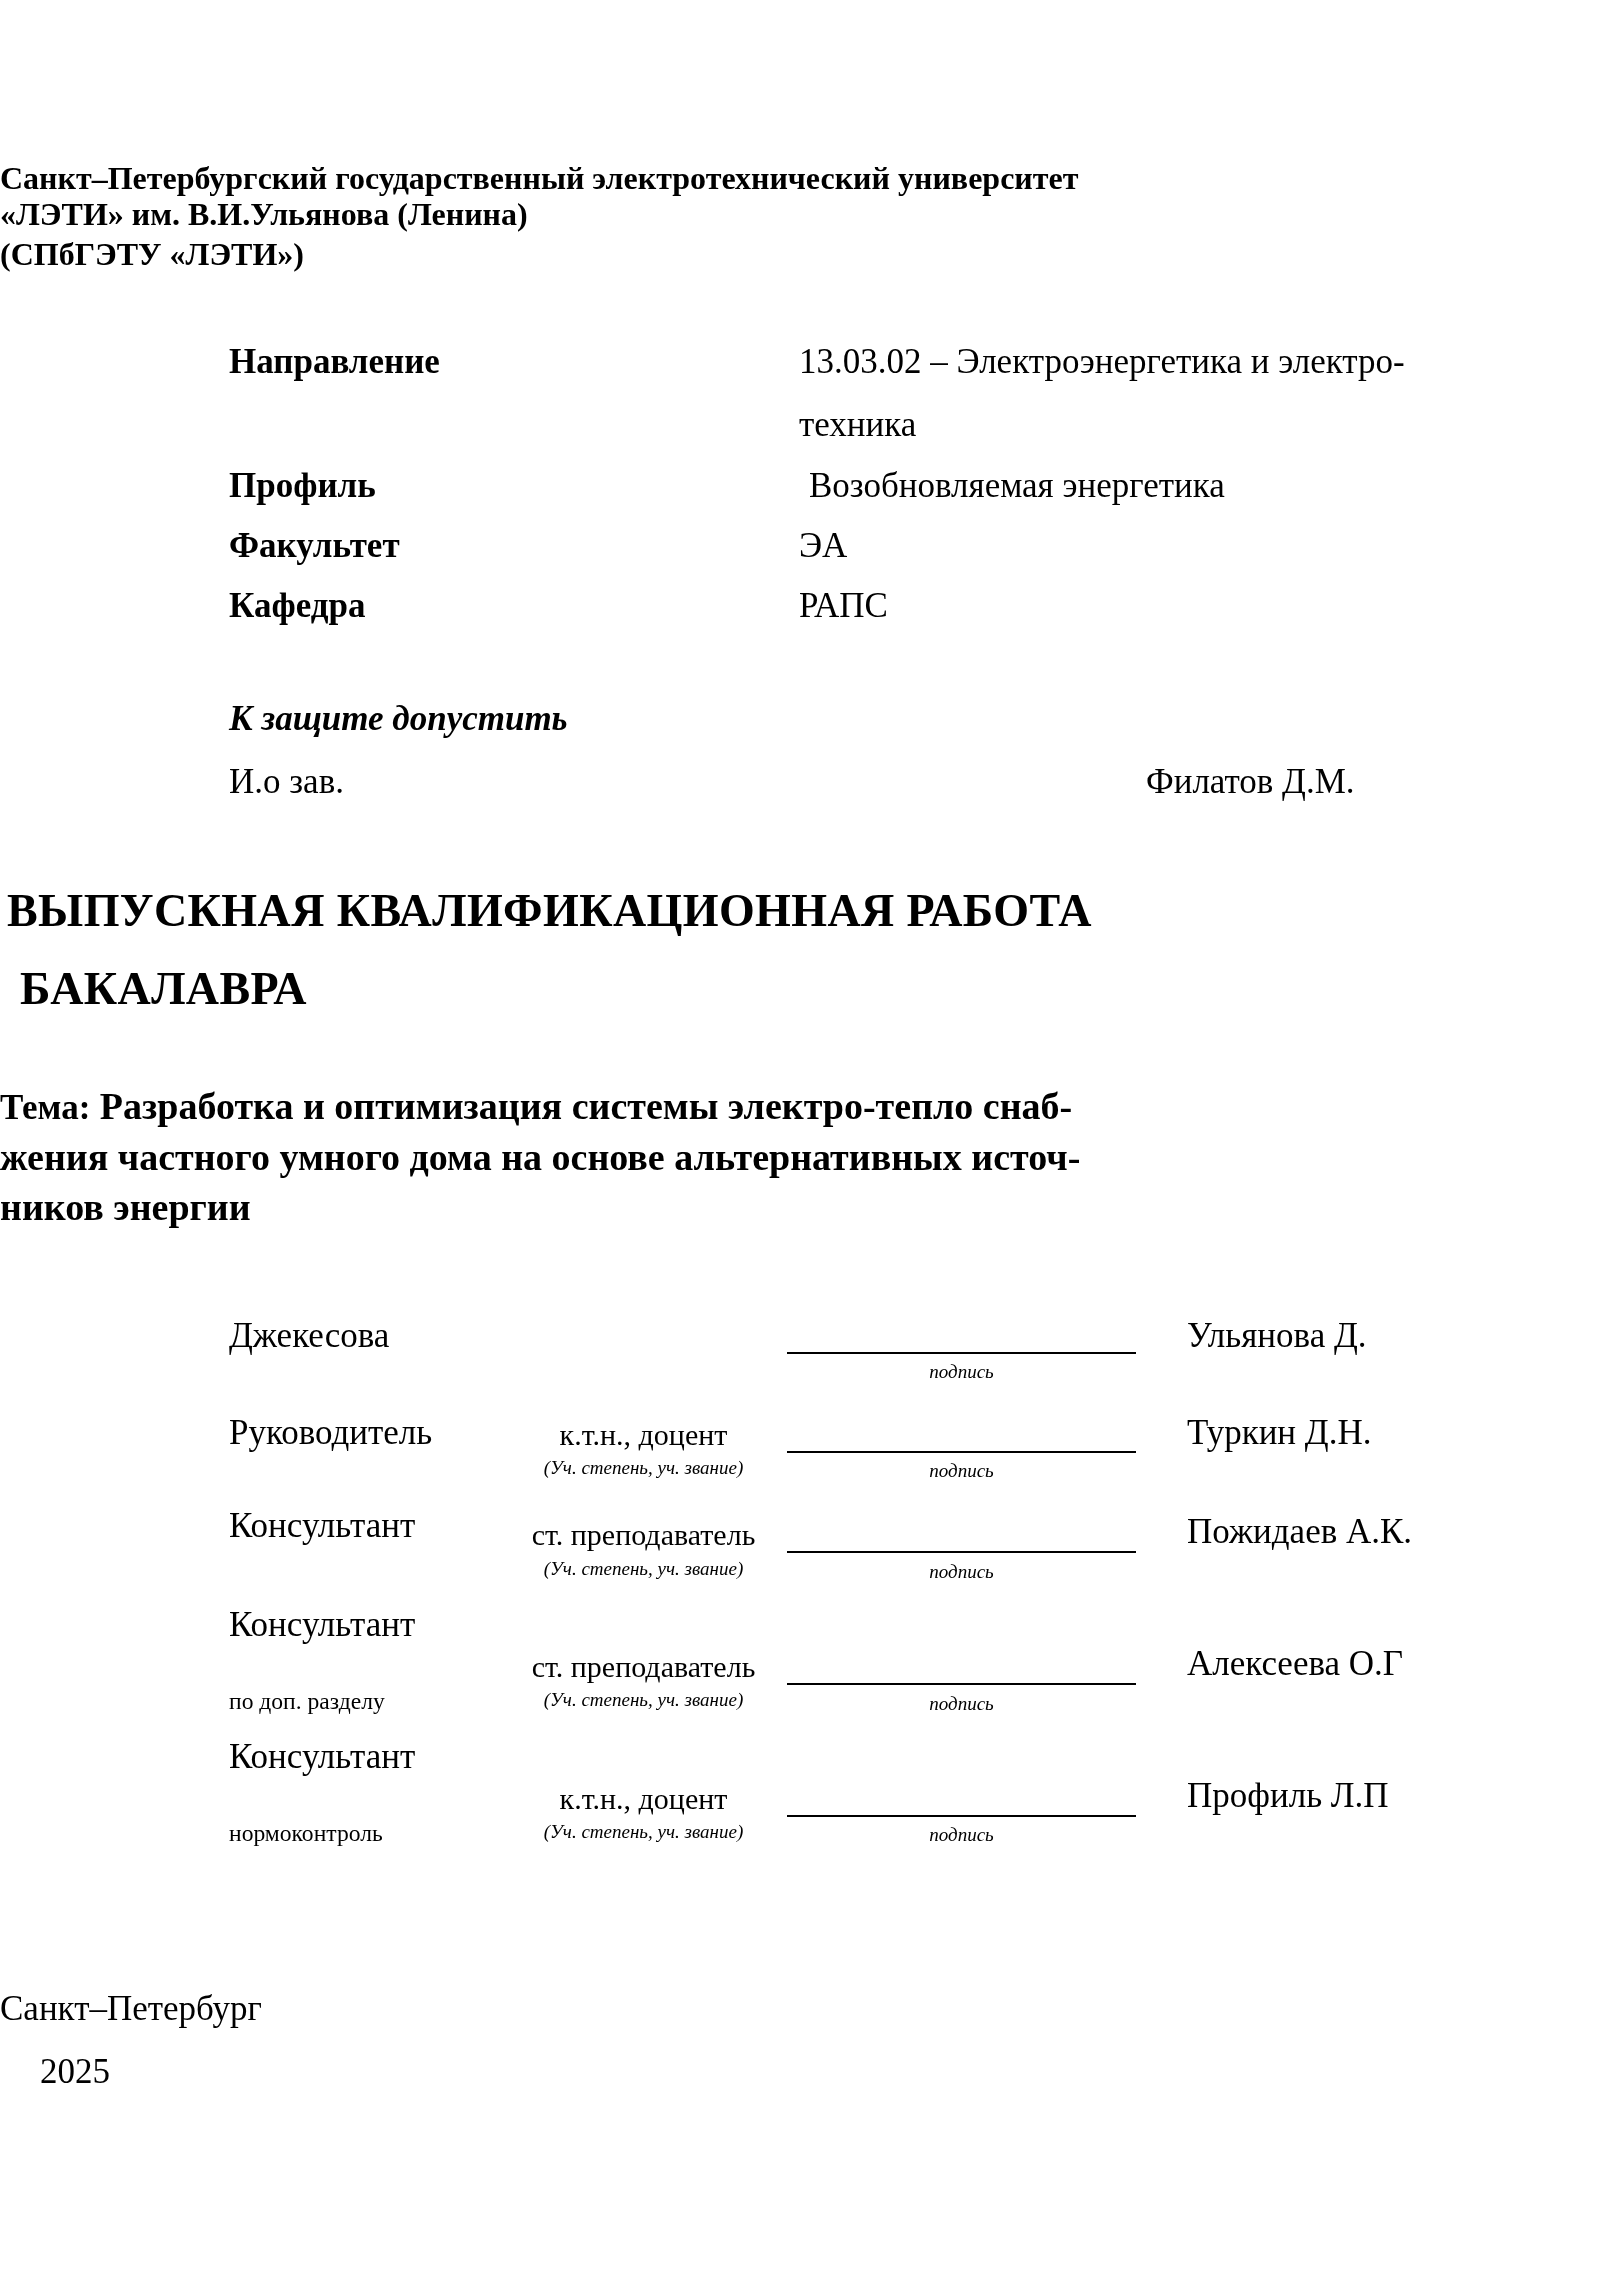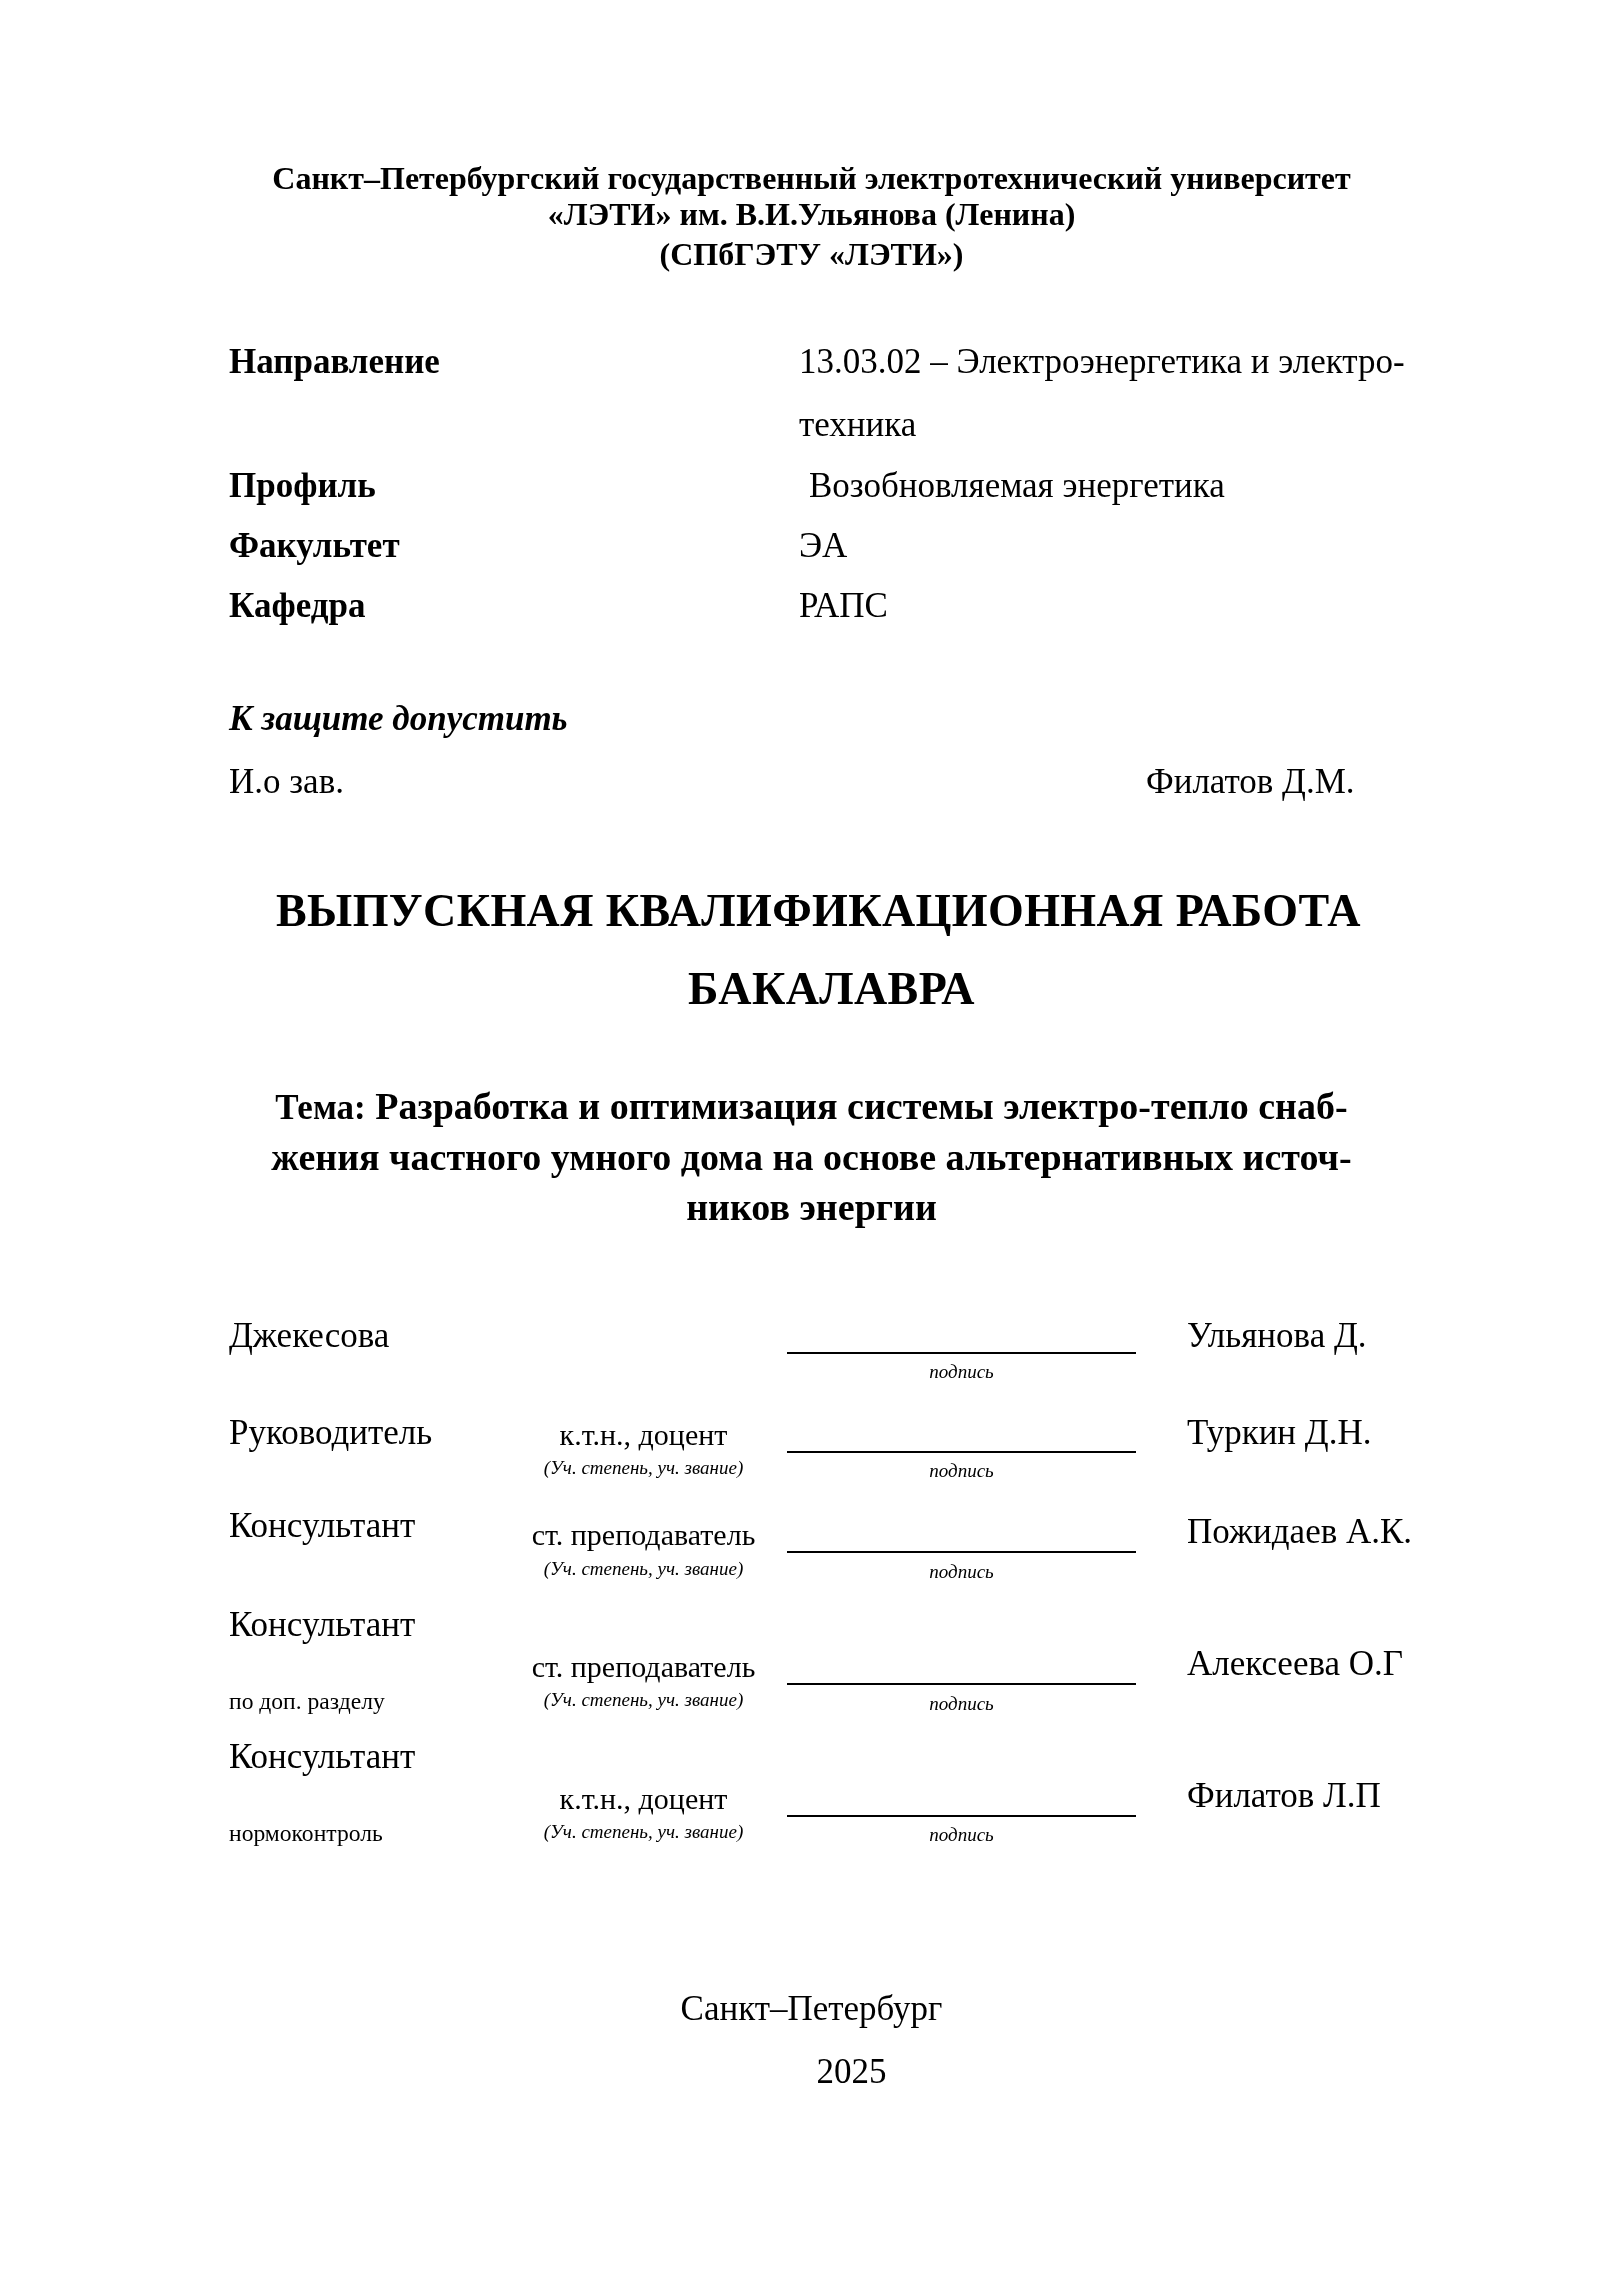--- a/index.html
+++ b/index.html
@@ -1,21 +1,21 @@
 <!DOCTYPE html>
 <html style="font-size:12.6px"><head>
   <meta charset="utf-8">
   <style>
     html, body { margin: 0; padding: 0; background: #ffffff; }
     body {
       width: 1623px; height: 2295px; position: relative; overflow: hidden;
       font-family: "Liberation Serif", "DejaVu Serif", serif; color: #000;
     }
     .abs { position: absolute; white-space: nowrap; }
-    .center { left: 0; width: 1623px; text-align: center; }
+    .center { left: 0; width: 1623px; }
     .uni { font-weight: bold; font-size: 32px; line-height: 36px; }
     .fld-label { font-weight: bold; font-size: 35px; }
     .fld-value { font-size: 35px; }
     .italic { font-style: italic; }
     .title { font-weight: bold; font-size: 46px; letter-spacing: 0.4px; }
     .topic { font-weight: bold; font-size: 38px; line-height: 47px; }
     .topic .prefix { font-size: 35px; }
     .sig-role { font-size: 35px; }
     .sig-sub { font-size: 23.6px; margin-top: 33px; }
     .sig-degree { font-size: 30px; text-align: center; width: 267px; }
@@ -94,18 +94,18 @@
   <div class="abs sig-name" style="left:1187px; top:1644px;">Алексеева О.Г</div>
 </div>
 
 <div>
   <div class="abs sig-role" style="left:229px; top:1737px;">Консультант</div>
   <div class="abs sig-sub" style="left:229px; top:1787px;">нормоконтроль</div>
   <div class="abs sig-degree" style="left:510px; top:1782px;">к.т.н., доцент</div>
   <div class="abs sig-degree-caption" style="left:510px; top:1821px;">(Уч. степень, уч. звание)</div>
   <div class="sig-line" style="left:787px; top:1815px;"></div>
   <div class="abs sig-caption" style="left:787px; top:1824px;">подпись</div>
-  <div class="abs sig-name" style="left:1187px; top:1776px;">Филатов Л.П</div>
+  <div class="abs sig-name" style="left:1187px; top:1776px;">Профиль Л.П</div>
 </div>
 
 <div class="abs center footer" style="top:1989px;">Санкт–Петербург</div>
 <div class="abs center footer" style="top:2052px;margin-left:40px;">2025</div>
 
 
 </body></html>

